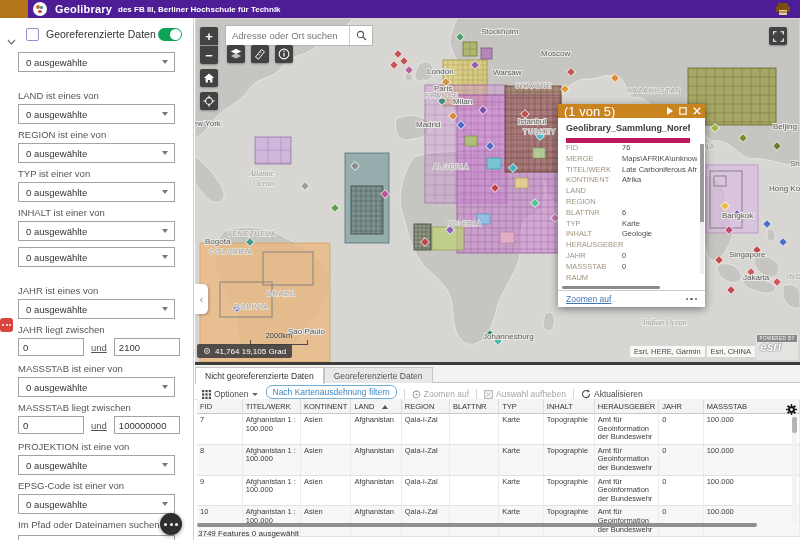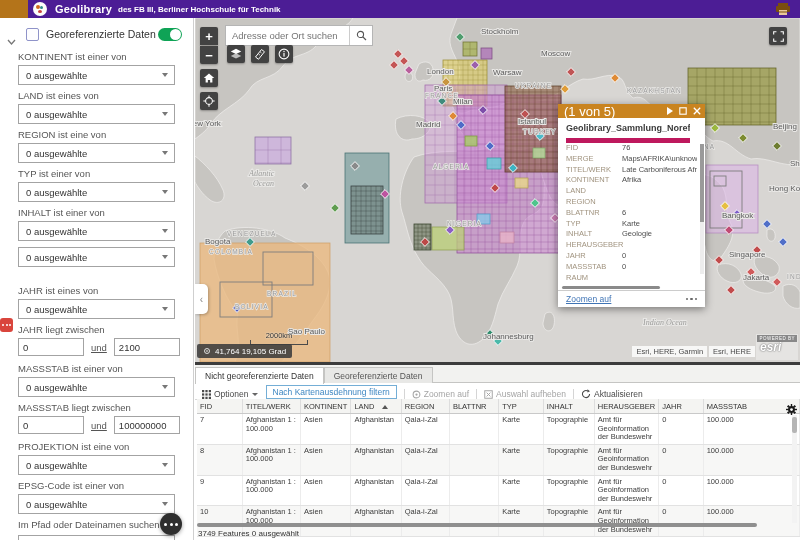--- a/index.html
+++ b/index.html
@@ -87,21 +87,21 @@
   
   #bottom{position:absolute;left:195px;top:362px;width:605px;height:178px;background:#fff;border-top:3px solid #3c3c3c;box-sizing:border-box;padding-left:12px;}
   #tabs{position:absolute;left:0;top:0;width:100%;height:17px;background:#f2f2f0;border-bottom:1px solid #c5c5c3;}
   .tab{display:inline-block;height:16px;line-height:16px;padding:0 9px;font-size:8.5px;border:1px solid #c5c5c3;border-bottom:none;box-sizing:border-box;cursor:pointer;}
   .tab.active{background:#fff;color:#333;position:relative;z-index:2;height:17px;}
   .tab.inactive{background:#e8e8e6;color:#555;}
   #tbar{position:absolute;left:0;top:17px;width:100%;height:17px;border-bottom:1px solid #d8d8d8;display:flex;align-items:flex-end;font-size:8.5px;color:#4a4a4a;}
   #tbar .titem{display:flex;align-items:center;margin-left:7px;cursor:pointer;white-space:nowrap;}
   #tbar .titem svg{margin-right:3px;}
   #tbar .disabled{color:#a5a5a5;}
-  #tbar .fbtn{border:1px solid #74aed6;color:#3f87c2;background:#fff;border-radius:0;padding:1px 6px;margin-left:8px;cursor:pointer;white-space:nowrap;}
+  #tbar .fbtn{border:1px solid #74aed6;color:#3f87c2;background:#fff;border-radius:6px;padding:1px 6px;margin-left:8px;cursor:pointer;white-space:nowrap;}
   #tbar .vsep{width:1px;height:10px;background:#d5d5d5;margin-left:7px;}
   #tbar .caret{width:0;height:0;border-left:3px solid transparent;border-right:3px solid transparent;border-top:3.5px solid #666;margin-left:3px;}
   #ftable{position:absolute;left:2px;top:34px;border-collapse:collapse;table-layout:fixed;}
   #ftable th{background:#f4f4f2;font-size:7.5px;font-weight:normal;color:#333;text-align:left;padding:2px 3px;border-right:1px solid #ddd;border-bottom:1px solid #c9c9c9;height:10px;white-space:nowrap;overflow:hidden;cursor:pointer;}
   #ftable td{font-size:7.5px;color:#3c3c3c;vertical-align:top;padding:2px 3px;border-right:1px solid #ececec;border-bottom:1px solid #e2e2e2;height:24px;line-height:8.6px;overflow:hidden;}
   #ftable tr.odd td{background:#f7f7f6;}
   #ftable .sortcaret{display:inline-block;width:0;height:0;border-left:3px solid transparent;border-right:3px solid transparent;border-bottom:4px solid #555;margin-left:8px;}
   #gearbtn{position:absolute;right:3px;top:36px;cursor:pointer;}
   #tvscroll{position:absolute;right:3px;top:50px;width:5px;height:108px;background:#f3f3f3;}
   #tvscroll i{position:absolute;left:0;top:2px;width:5px;height:16px;background:#b5b5b5;display:block;border-radius:2px;}
@@ -142,21 +142,20 @@
           </svg>
       </span>
       <span class="cb"></span>
       <span class="glabel">Georeferenzierte Daten</span>
       <span class="toggle">
           <span class="knob"></span>
         </span>
     </div>
     <div id="filters">
         <div class="fgroup">
-          <span class="flabel">KONTINENT ist einer von</span>
           <div class="selbox">
             <span class="selval">0 ausgewählte</span>
             <span class="caret"></span>
           </div>
         </div>
         <div class="fgroup">
           <span class="flabel">LAND ist eines von</span>
           <div class="selbox">
             <span class="selval">0 ausgewählte</span>
             <span class="caret"></span>
@@ -451,21 +450,21 @@
     <div id="coordbadge">
       <svg width="8" height="8" viewBox="0 0 16 16">
           <circle cx="8" cy="8" r="5" fill="none" stroke="#fff" stroke-width="1.6"></circle>
           <circle cx="8" cy="8" r="1.6" fill="#fff"></circle>
         </svg>
       <span>41,764 19,105 Grad</span>
     </div>
 
     <div id="attrib">
       <span>Esri, HERE, Garmin</span>
-      <span>Esri, HERE</span>
+      <span>Esri, CHINA</span>
     </div>
 
     <div id="esrilogo">
       <span class="pb">POWERED BY</span>
       <span class="br">esri</span>
     </div>
 
     <div id="popup">
       <div class="ptbar">
         <span class="pager">(1 von 5)</span>

